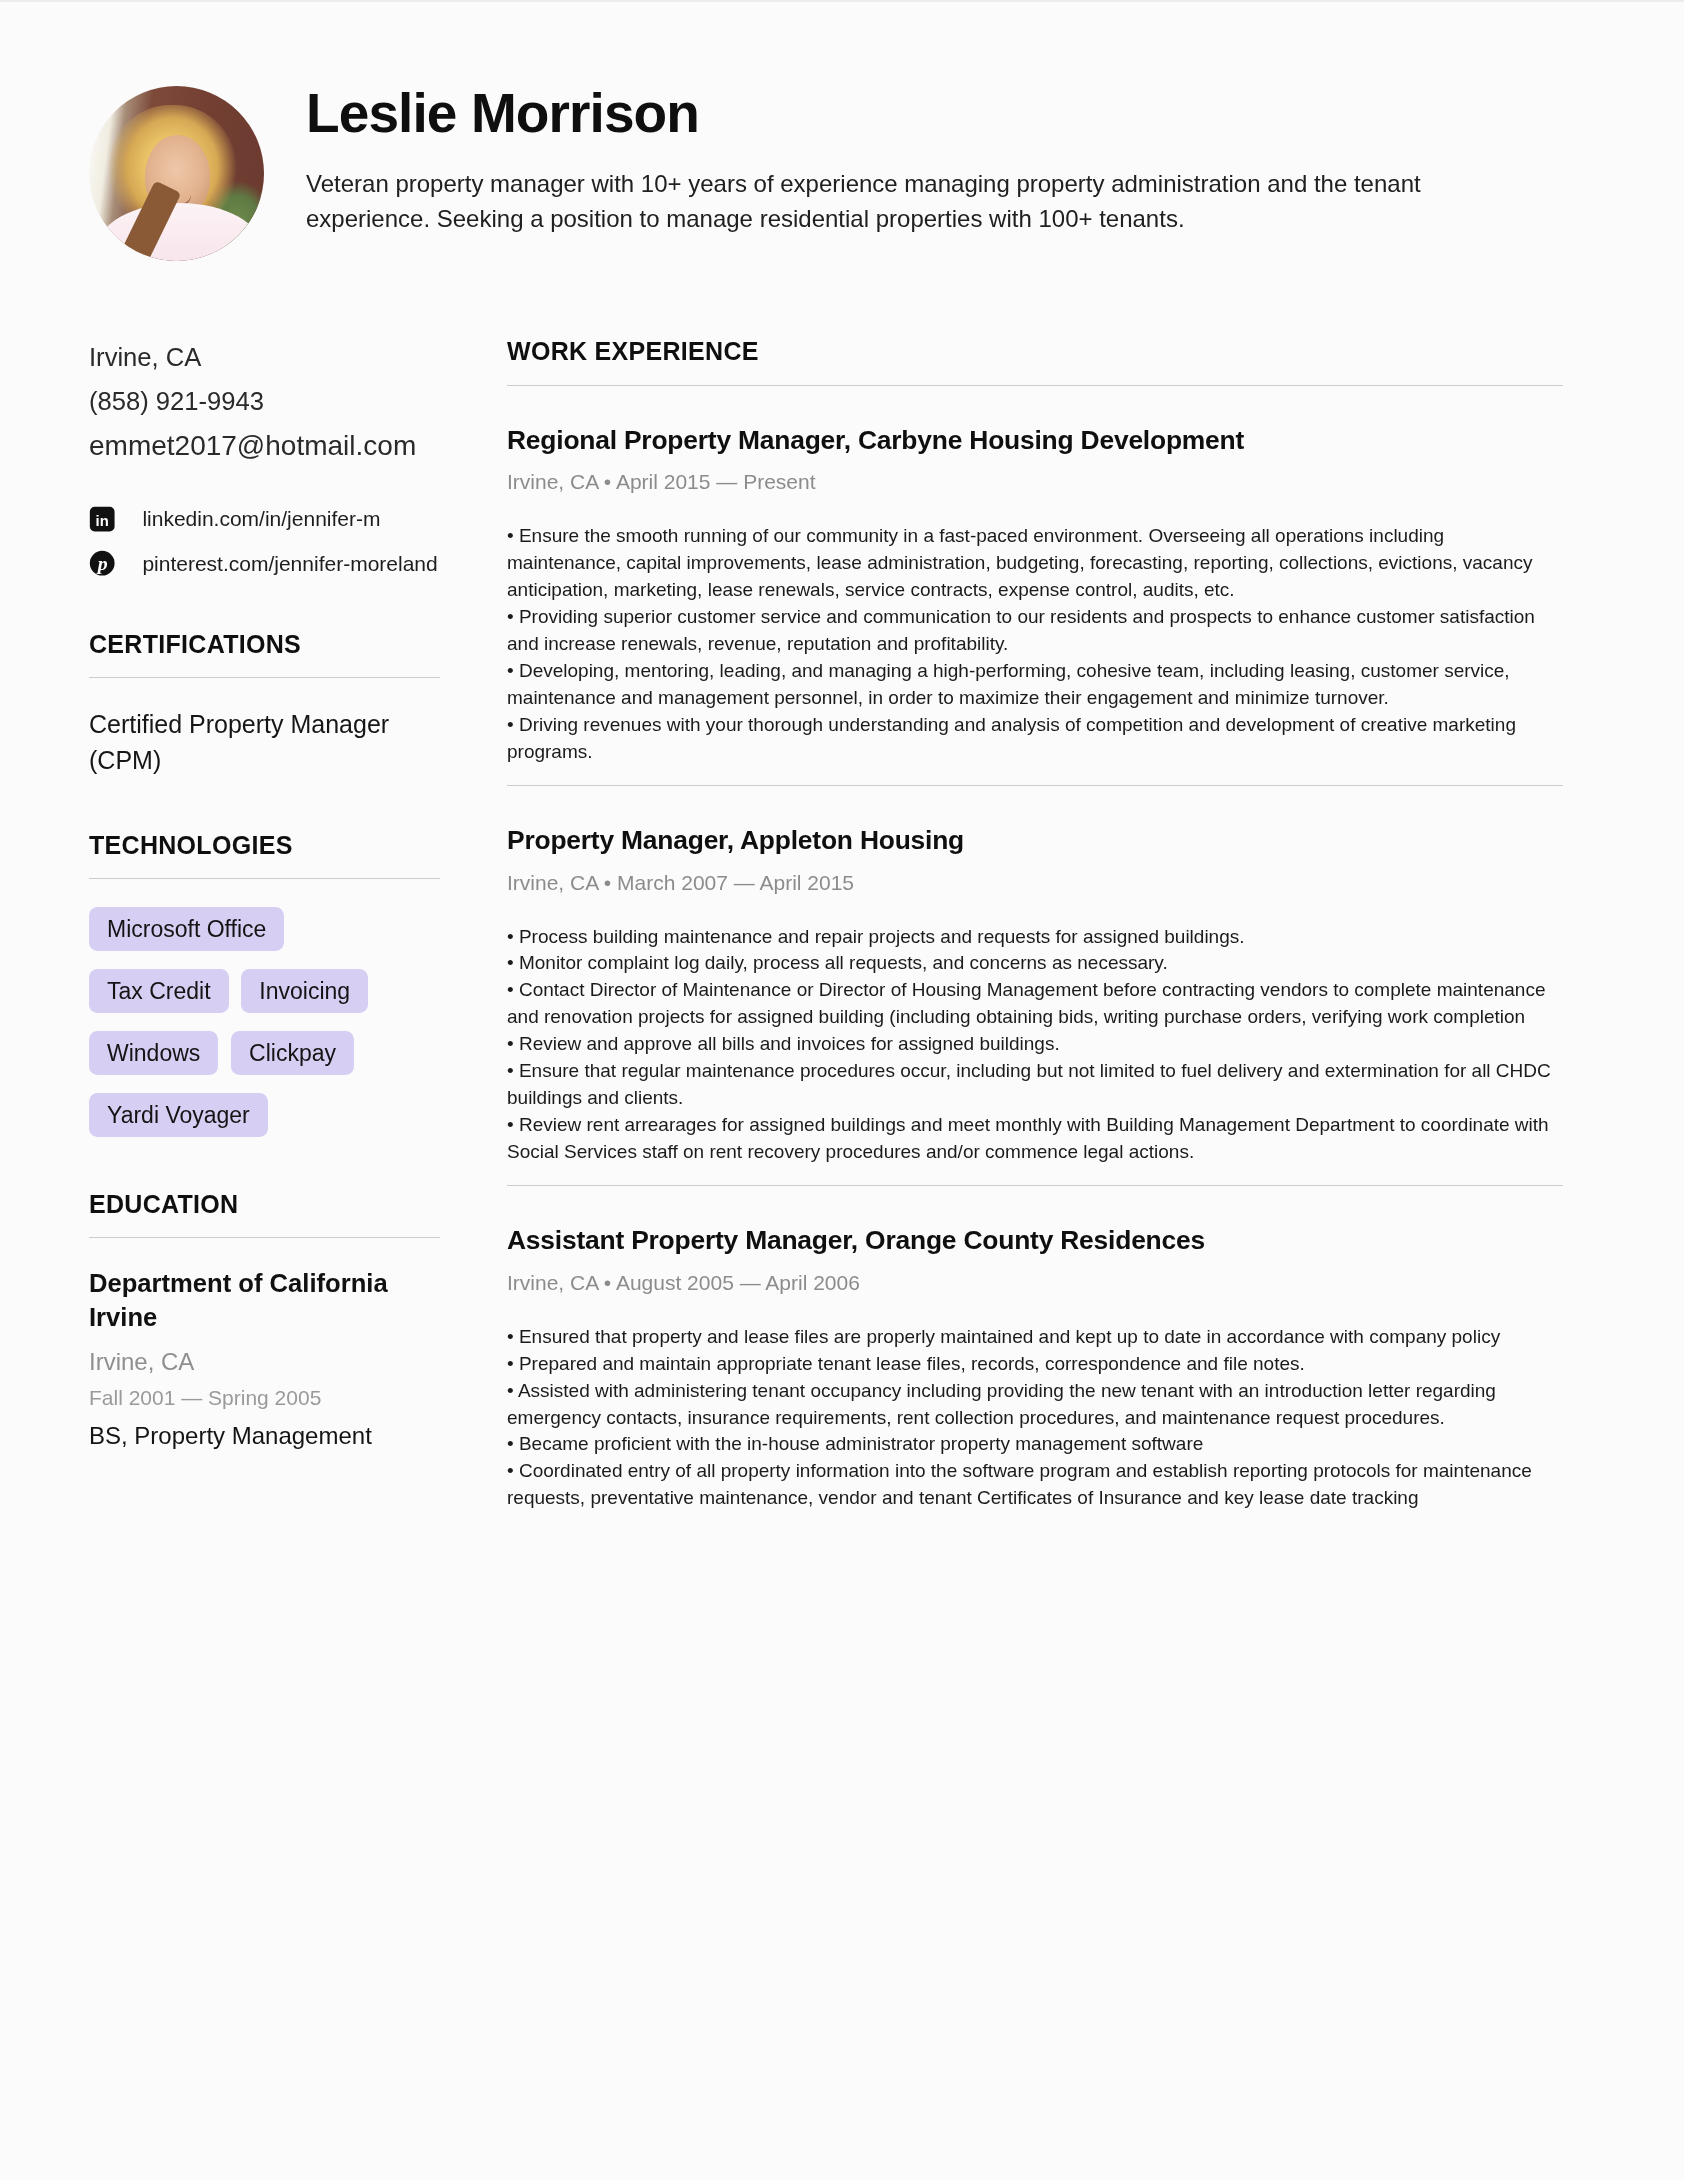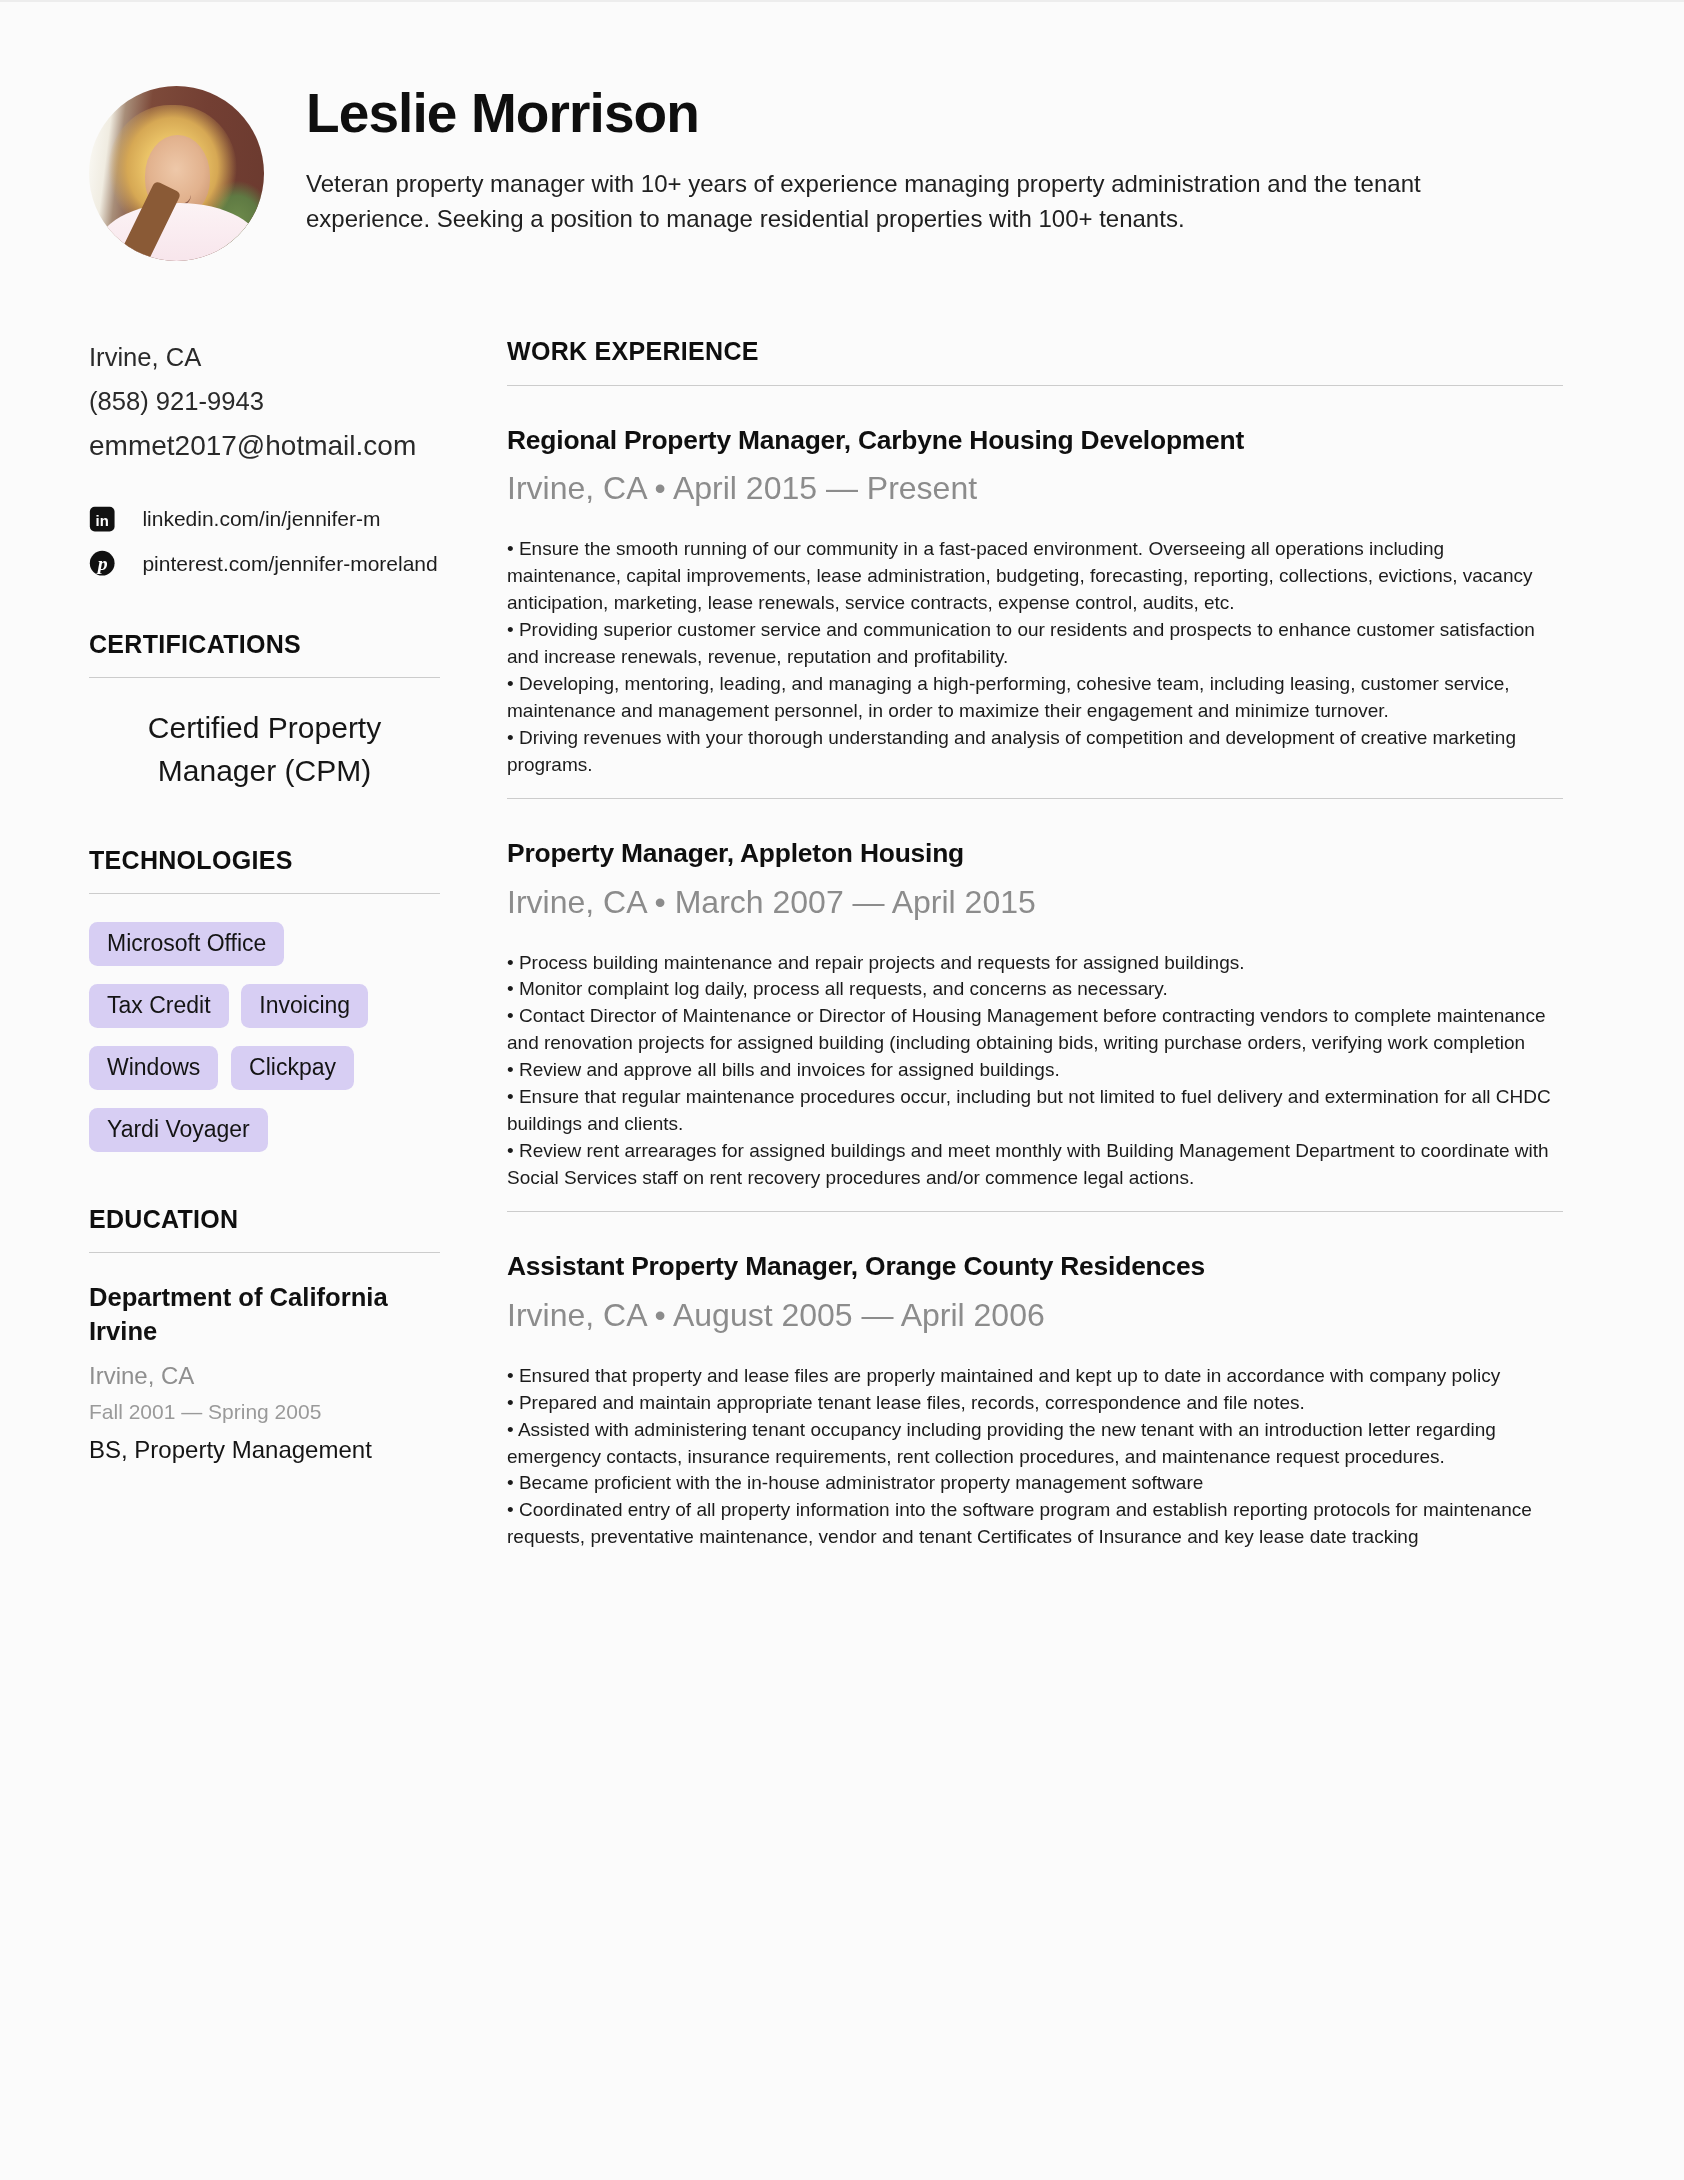--- a/index.html
+++ b/index.html
@@ -52,40 +52,40 @@
   .links { margin-top:44px; }
   .link-row { display:flex; align-items:center; gap:27px; margin-bottom:18px; }
   .link-row svg { width:26.4px; height:26.4px; flex:0 0 auto; }
   .link-text { font-size:21px; color:#1d1d1d; }
 
   .section { margin-top:53px; }
   .section h2 { font-size:25px; font-weight:800; letter-spacing:0.3px; color:#0f0f0f; }
   .section .rule { margin-top:18px; }
   .section-body { margin-top:28px; }
 
-  .cert-item { font-size:30px; line-height:1.45; color:#161616;text-align:center; }
+  .cert-item { font-size:25px; line-height:1.45; color:#161616; }
 
   .pill-row { display:flex; gap:12.8px; margin-bottom:18px; }
   .pill {
     display:inline-block; background:#d7cef3; color:#141414;
     font-size:23px; padding:8.5px 18px; border-radius:8.5px; white-space:nowrap;
   }
 
   .edu-school { font-size:25.6px; font-weight:700; line-height:1.33; color:#111; }
   .edu-loc   { margin-top:13.6px; font-size:24px; color:#8f8f8f; }
   .edu-dates { margin-top:10.2px; font-size:21px; color:#9a9a9a; }
   .edu-degree{ margin-top:12px; font-size:24px; color:#141414; }
 
   
   .right-col h2 { font-size:25px; font-weight:800; letter-spacing:0.3px; color:#0f0f0f; }
   .right-col > .rule { margin-top:19px; }
 
   .job { margin-top:39px; }
   .job-title { font-size:26.4px; font-weight:800; letter-spacing:-0.2px; color:#0f0f0f; }
-  .job-meta  { margin-top:14.5px; font-size:32px; color:#8c8c8c; }
+  .job-meta  { margin-top:14.5px; font-size:21px; color:#8c8c8c; }
   .job-bullets { margin-top:29px; }
   .bullet { font-size:19px; line-height:1.42; color:#1b1b1b; }
   .bullet::before { content:"• "; }
   .job-divider { margin-top:48px; }
 </style>
 </head>
 <body>
 
 <div class="page">
 

